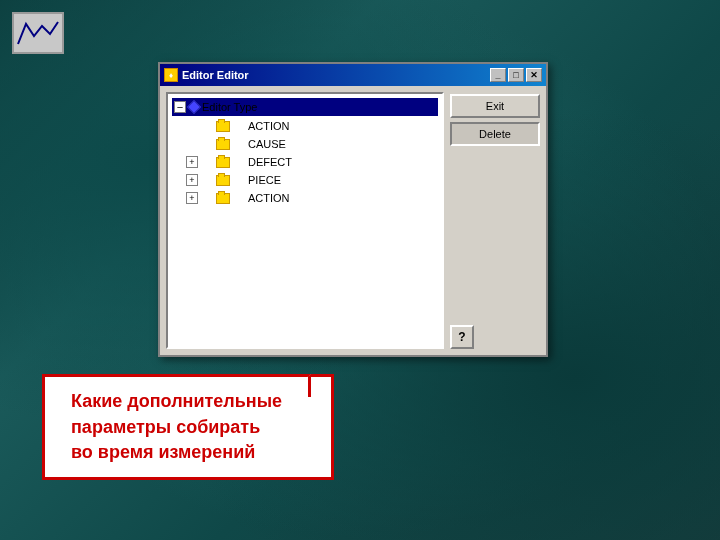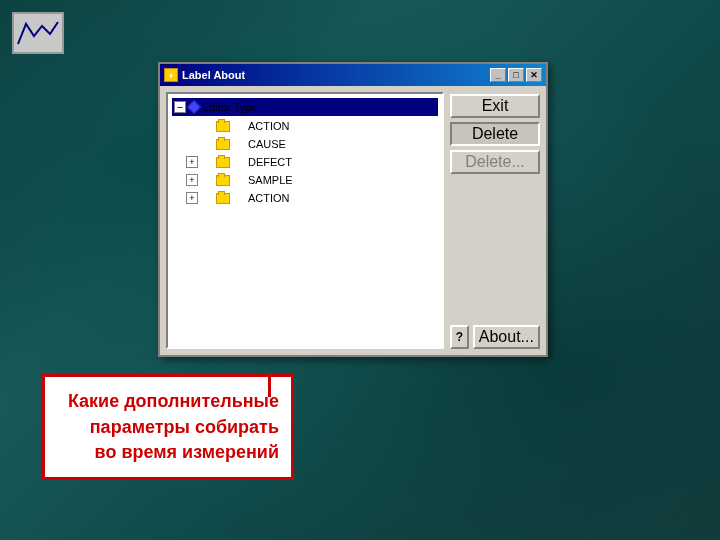--- a/index.html
+++ b/index.html
@@ -218,21 +218,21 @@
       gap: 4px;
       padding-top: 2px;
     }
 
     .win-btn {
       width: 100%;
       height: 24px;
       background: #d4d0c8;
       border: 2px solid;
       border-color: #ffffff #808080 #808080 #ffffff;
-      font-size: 16px;
+      font-size: 11px;
       cursor: pointer;
       text-align: center;
       display: flex;
       align-items: center;
       justify-content: center;
       color: #000;
     }
 
     .win-btn.active {
       border-color: #808080 #ffffff #ffffff #808080;
@@ -266,25 +266,25 @@
       display: flex;
       align-items: center;
       justify-content: center;
     }
 
     
     .annotation {
       position: absolute;
       bottom: 60px;
       left: 42px;
-      width: 252px;
+      width: 292px;
       background: white;
       border: 3px solid #cc0000;
-      padding: 12px 12px;
-      text-align: right;
+      padding: 12px 26px;
+      text-align: left;
     }
 
     .annotation::after {
       content: '';
       position: absolute;
       top: -3px;
       right: 20px;
       width: 30px;
       height: 20px;
       background: white;
@@ -310,21 +310,21 @@
     <rect width="44" height="34" fill="#c8c8c8"></rect>
     <polyline points="2,28 10,8 18,20 26,10 34,18 42,6" fill="none" stroke="#000080" stroke-width="2"></polyline>
   </svg>
 </div>
 
 <div class="dialog">
 
   <div class="dialog-titlebar">
     <div class="dialog-title-left">
       <div class="dialog-icon">♦</div>
-      <span>Label About</span>
+      <span>Editor Editor</span>
     </div>
     <div class="titlebar-buttons">
       <div class="titlebar-btn">_</div>
       <div class="titlebar-btn">□</div>
       <div class="titlebar-btn">✕</div>
     </div>
   </div>
 
   <div class="dialog-body">
 
@@ -350,38 +350,36 @@
 
       <div class="tree-item tree-indent-1">
         <div class="tree-expand">+</div>
         <div class="tree-folder"></div>
         <span class="tree-label">DEFECT</span>
       </div>
 
       <div class="tree-item tree-indent-1">
         <div class="tree-expand">+</div>
         <div class="tree-folder"></div>
-        <span class="tree-label">SAMPLE</span>
+        <span class="tree-label">PIECE</span>
       </div>
 
       <div class="tree-item tree-indent-1">
         <div class="tree-expand">+</div>
         <div class="tree-folder"></div>
         <span class="tree-label">ACTION</span>
       </div>
     </div>
 
     <div class="buttons-panel">
       <button class="win-btn">Exit</button>
       <button class="win-btn active">Delete</button>
-      <button class="win-btn disabled">Delete...</button>
       <div class="btn-spacer"></div>
       <div class="bottom-row">
         <button class="help-btn">?</button>
-        <button class="win-btn">About...</button>
       </div>
     </div>
   </div>
 </div>
 
 <div class="annotation">
   <div class="annotation-text">
     <span>Какие дополнительные</span><br>
     <span>параметры собирать</span><br>
     <span>во время измерений</span>

